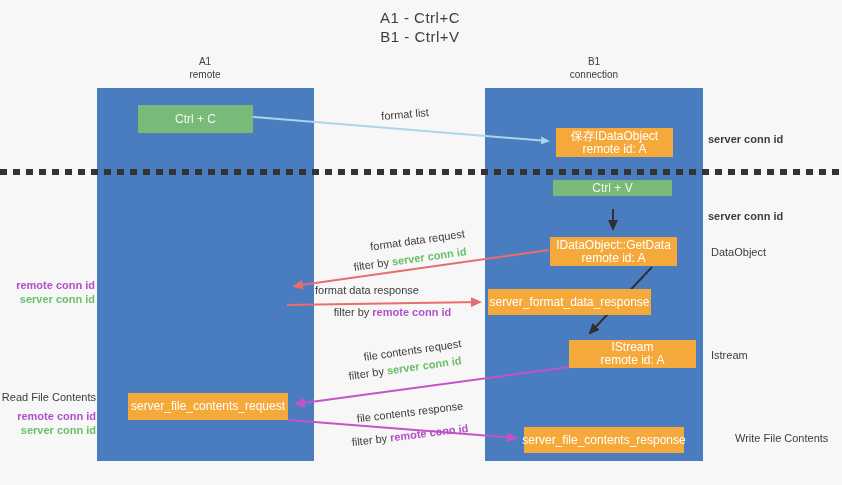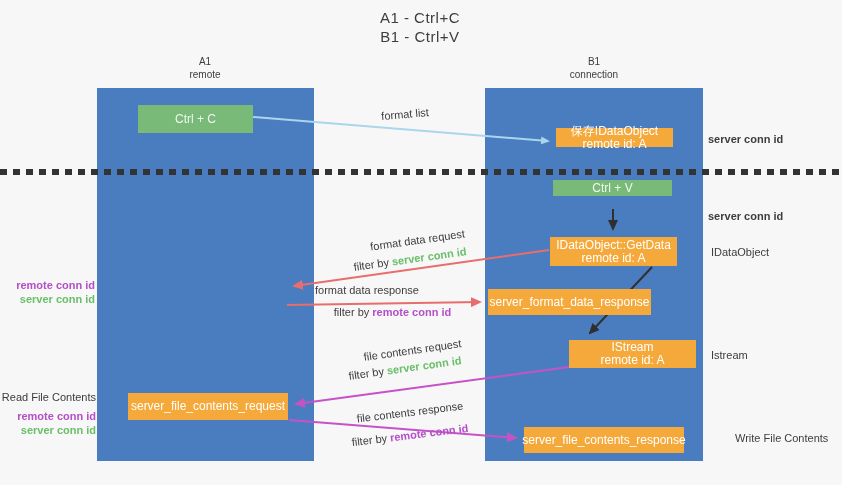--- a/index.html
+++ b/index.html
@@ -88,21 +88,21 @@
     </g>
   </svg>
 
   <div class="abs node green" style="left:138px; top:105px; width:115px; height:28px;">
     <span>Ctrl + C</span>
   </div>
   <div class="abs node orange" style="left:128px; top:393px; width:160px; height:27px;">
     <span>server_file_contents_request</span>
   </div>
 
-  <div class="abs node orange" style="left:556px; top:128px; width:117px; height:19px;">
+  <div class="abs node orange" style="left:556px; top:128px; width:117px; height:29px;">
     <span>保存IDataObject</span>
     <span>remote id: A</span>
   </div>
   <div class="abs node green" style="left:553px; top:180px; width:119px; height:16px;">
     <span>Ctrl + V</span>
   </div>
   <div class="abs node orange" style="left:550px; top:237px; width:127px; height:29px;">
     <span>IDataObject::GetData</span>
     <span>remote id: A</span>
   </div>
@@ -138,21 +138,21 @@
   </div>
 
   <div class="abs elabel" style="left:345px; top:406px; width:130px; transform:rotate(-7deg);">file contents response</div>
   <div class="abs elabel" style="left:330px; top:429px; width:160px; transform:rotate(-7deg);">
     <span>filter by</span>
     <span class="purple-t">remote conn id</span>
   </div>
 
   <div class="abs side green-t" style="left:708px; top:133px;">server conn id</div>
   <div class="abs side green-t" style="left:708px; top:210px;">server conn id</div>
-  <div class="abs side" style="left:711px; top:246px;">IDataObject</div>
+  <div class="abs side" style="left:711px; top:246px;">DataObject</div>
   <div class="abs side" style="left:711px; top:349px;">Istream</div>
   <div class="abs side" style="left:735px; top:432px;">Write File Contents</div>
 
   <div class="abs side-stack" style="left:0; top:278px; width:95px;">
     <div class="purple-t">remote conn id</div>
     <div class="green-t">server conn id</div>
   </div>
   <div class="abs side-stack" style="left:0; top:390px; width:96px; font-weight:normal;">Read File Contents</div>
   <div class="abs side-stack" style="left:0; top:409px; width:96px;">
     <div class="purple-t">remote conn id</div>

